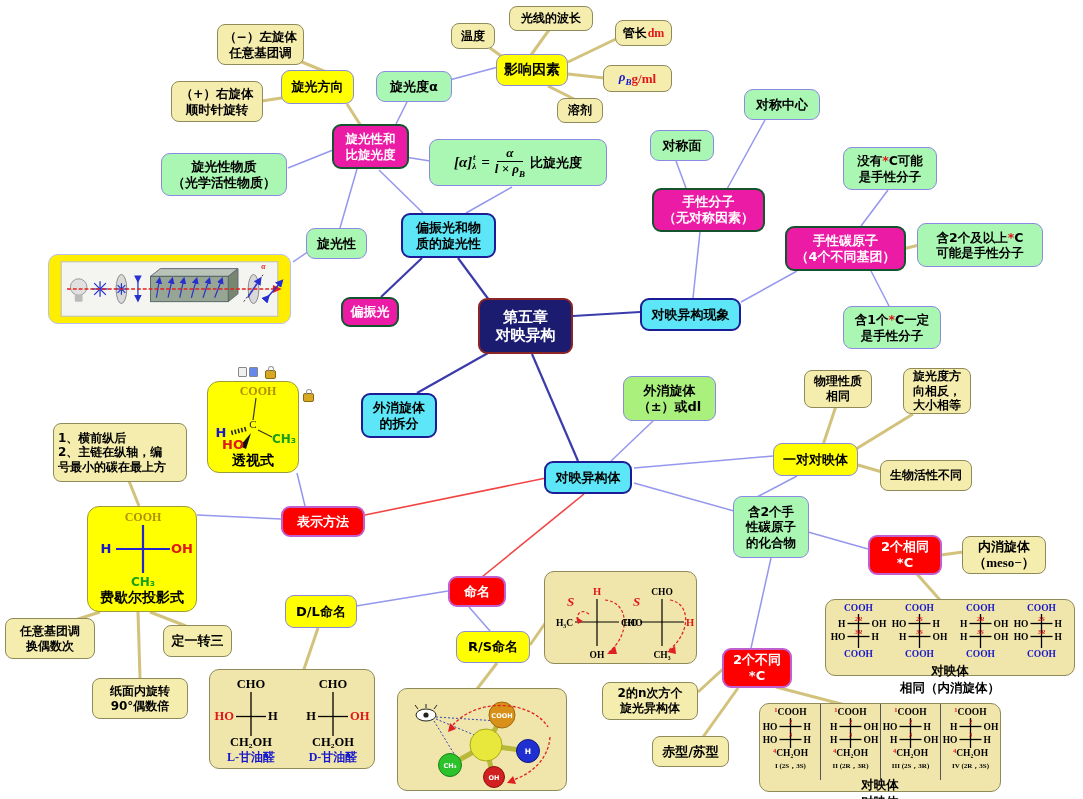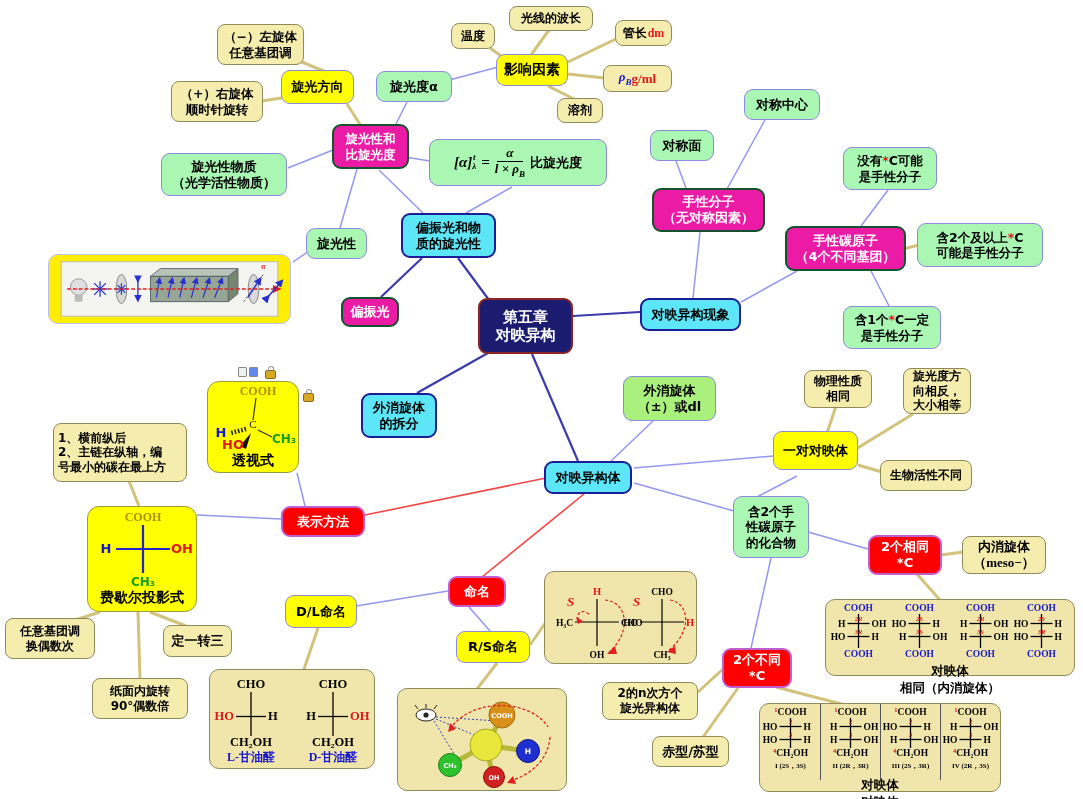--- a/index.html
+++ b/index.html
@@ -176,21 +176,21 @@
 <div class="node cyan" style="left:640px;top:298px;width:101px;height:33px">对映异构现象</div>
 <div class="node cyan" style="left:361px;top:393px;width:76px;height:45px">外消旋体
 的拆分</div>
 <div class="node lgreen" style="left:623px;top:376px;width:93px;height:45px">外消旋体
 （±）或dl</div>
 <div class="node cream fs12" style="left:804px;top:370px;width:68px;height:38px">物理性质
 相同</div>
 <div class="node cream fs12" style="left:903px;top:368px;width:68px;height:46px">旋光度方
 向相反，
 大小相等</div>
-<div class="node yellow" style="left:773px;top:431px;width:85px;height:39px">一对对映体</div>
+<div class="node yellow" style="left:773px;top:443px;width:85px;height:33px">一对对映体</div>
 <div class="node cream fs12" style="left:880px;top:460px;width:92px;height:31px">生物活性不同</div>
 <div class="node cyan" style="left:544px;top:461px;width:88px;height:33px">对映异构体</div>
 <div class="node green fs125" style="left:733px;top:496px;width:76px;height:62px">含2个手
 性碳原子
 的化合物</div>
 <div class="node red" style="left:868px;top:535px;width:74px;height:40px">
   <span>2个相同</span>
   <span>*C</span>
 </div>
 <div class="node cream" style="left:962px;top:536px;width:84px;height:38px;font-family:'Liberation Serif',serif">内消旋体

